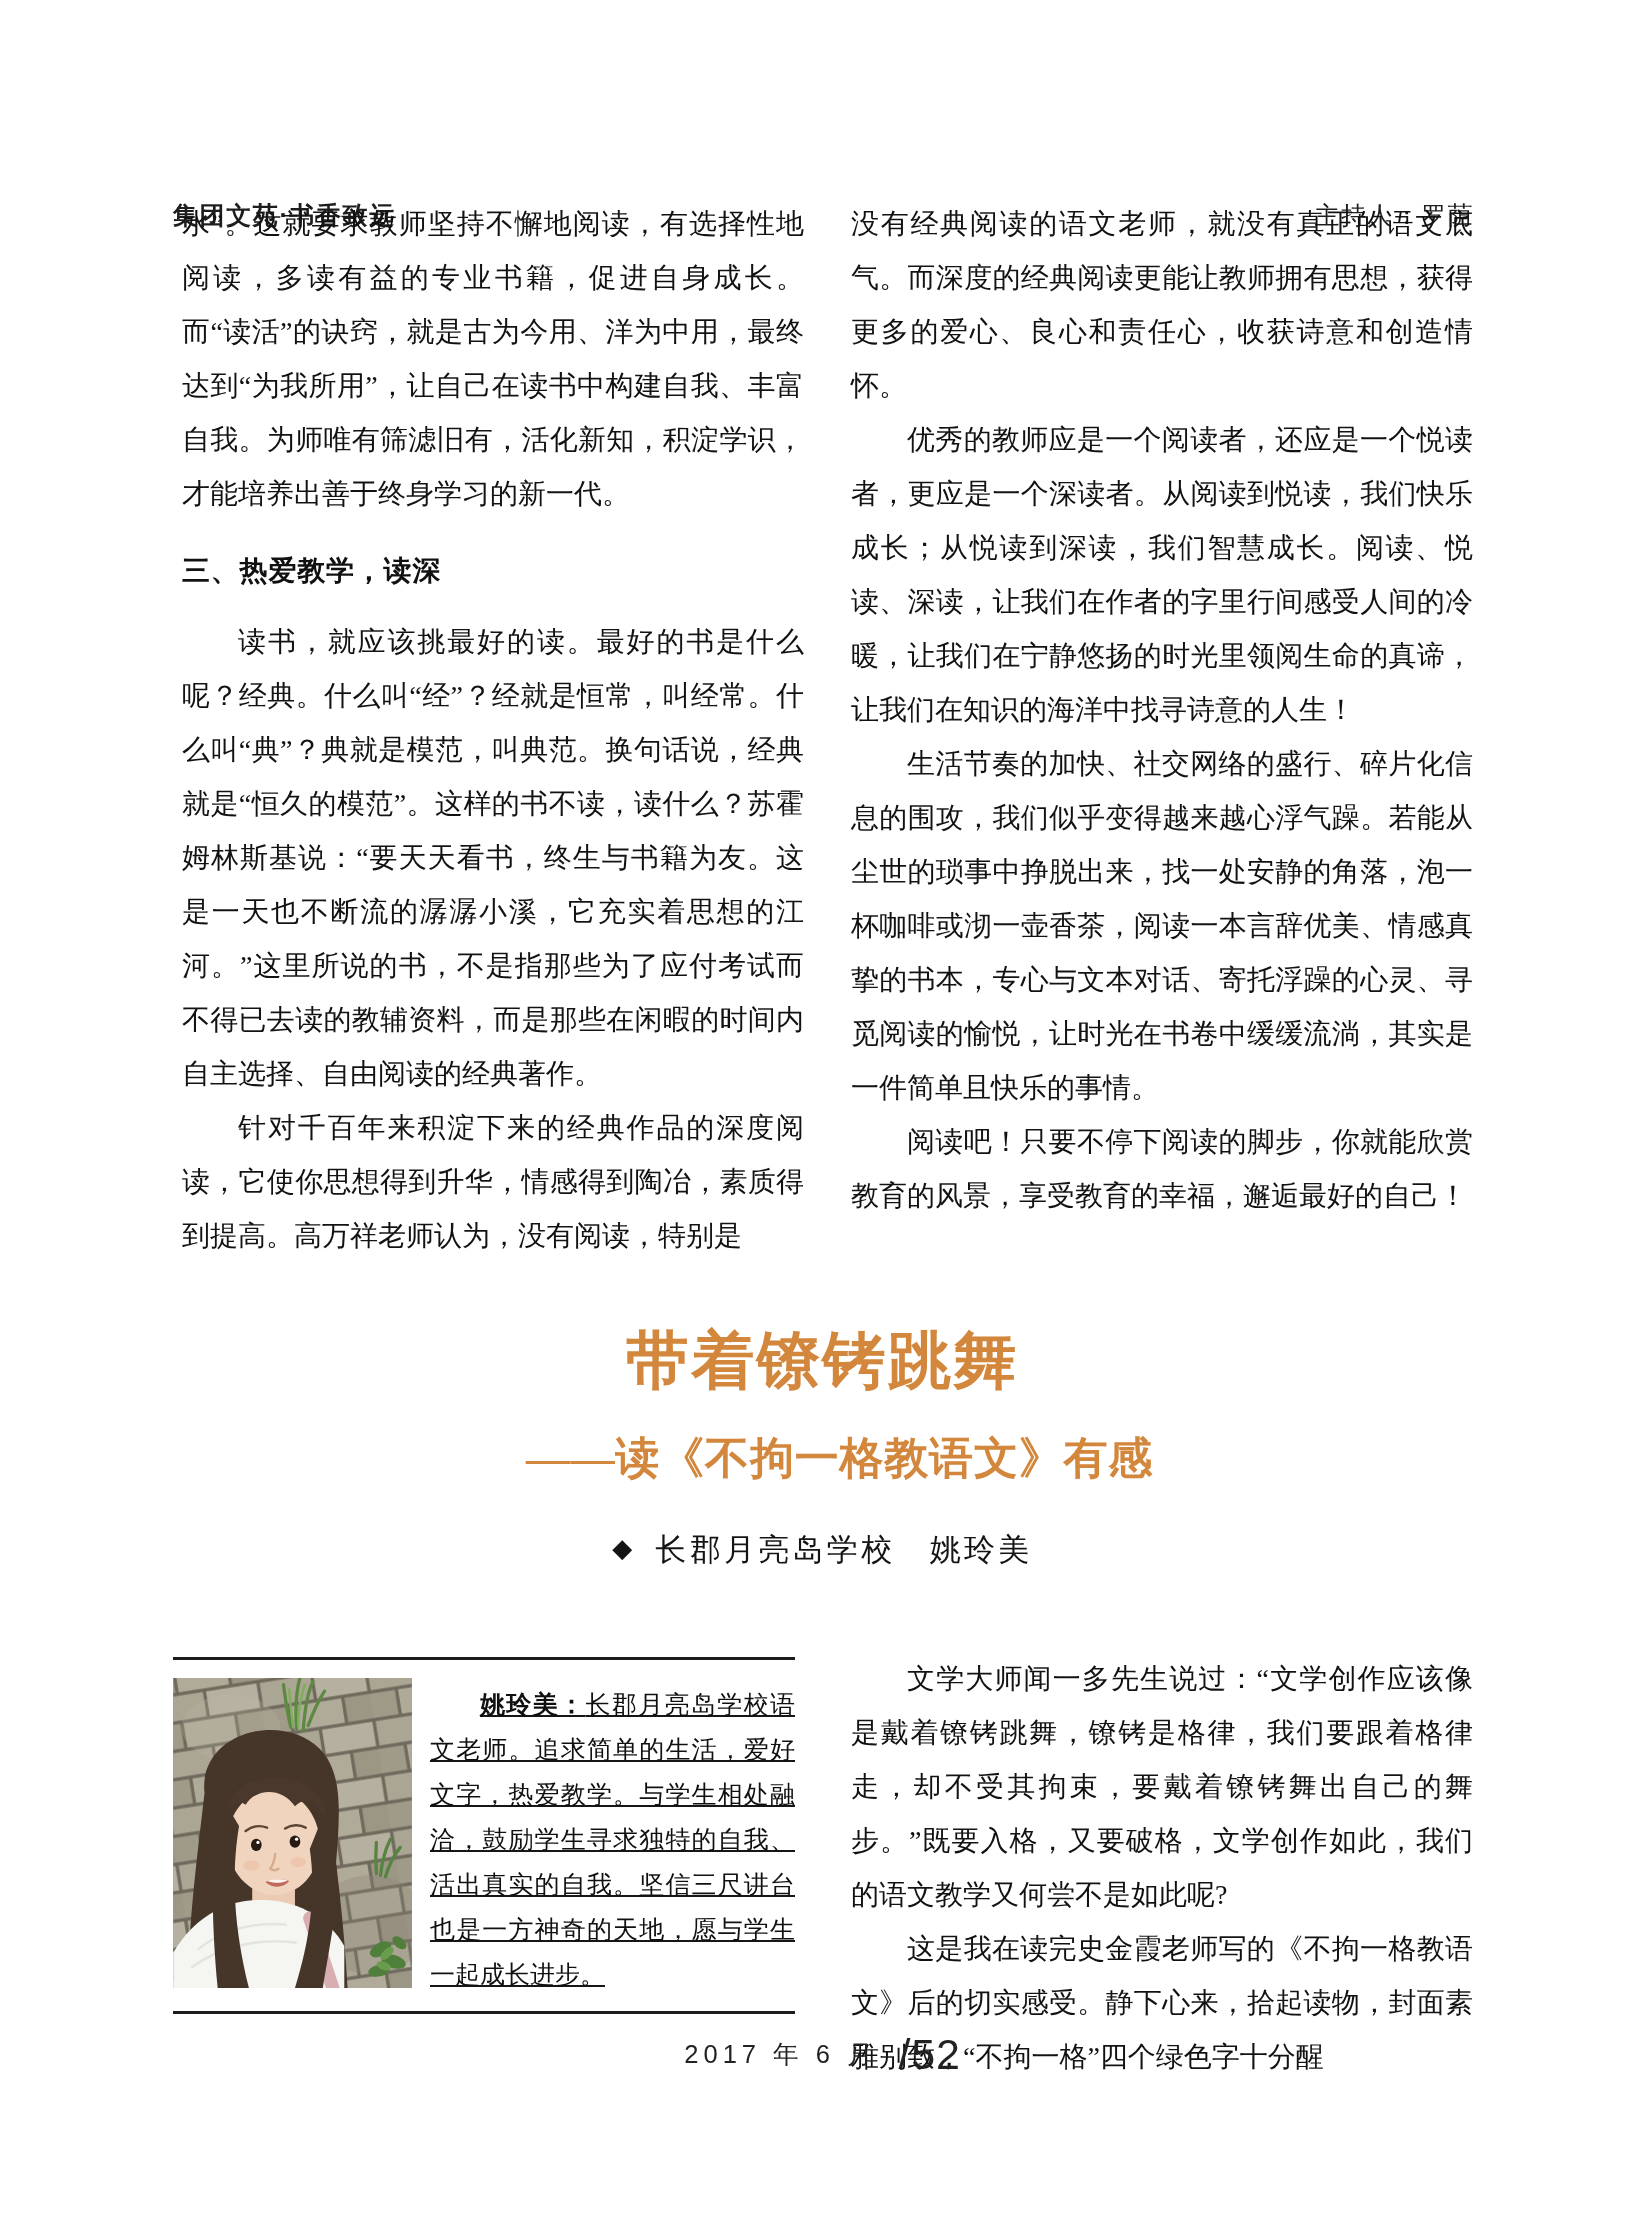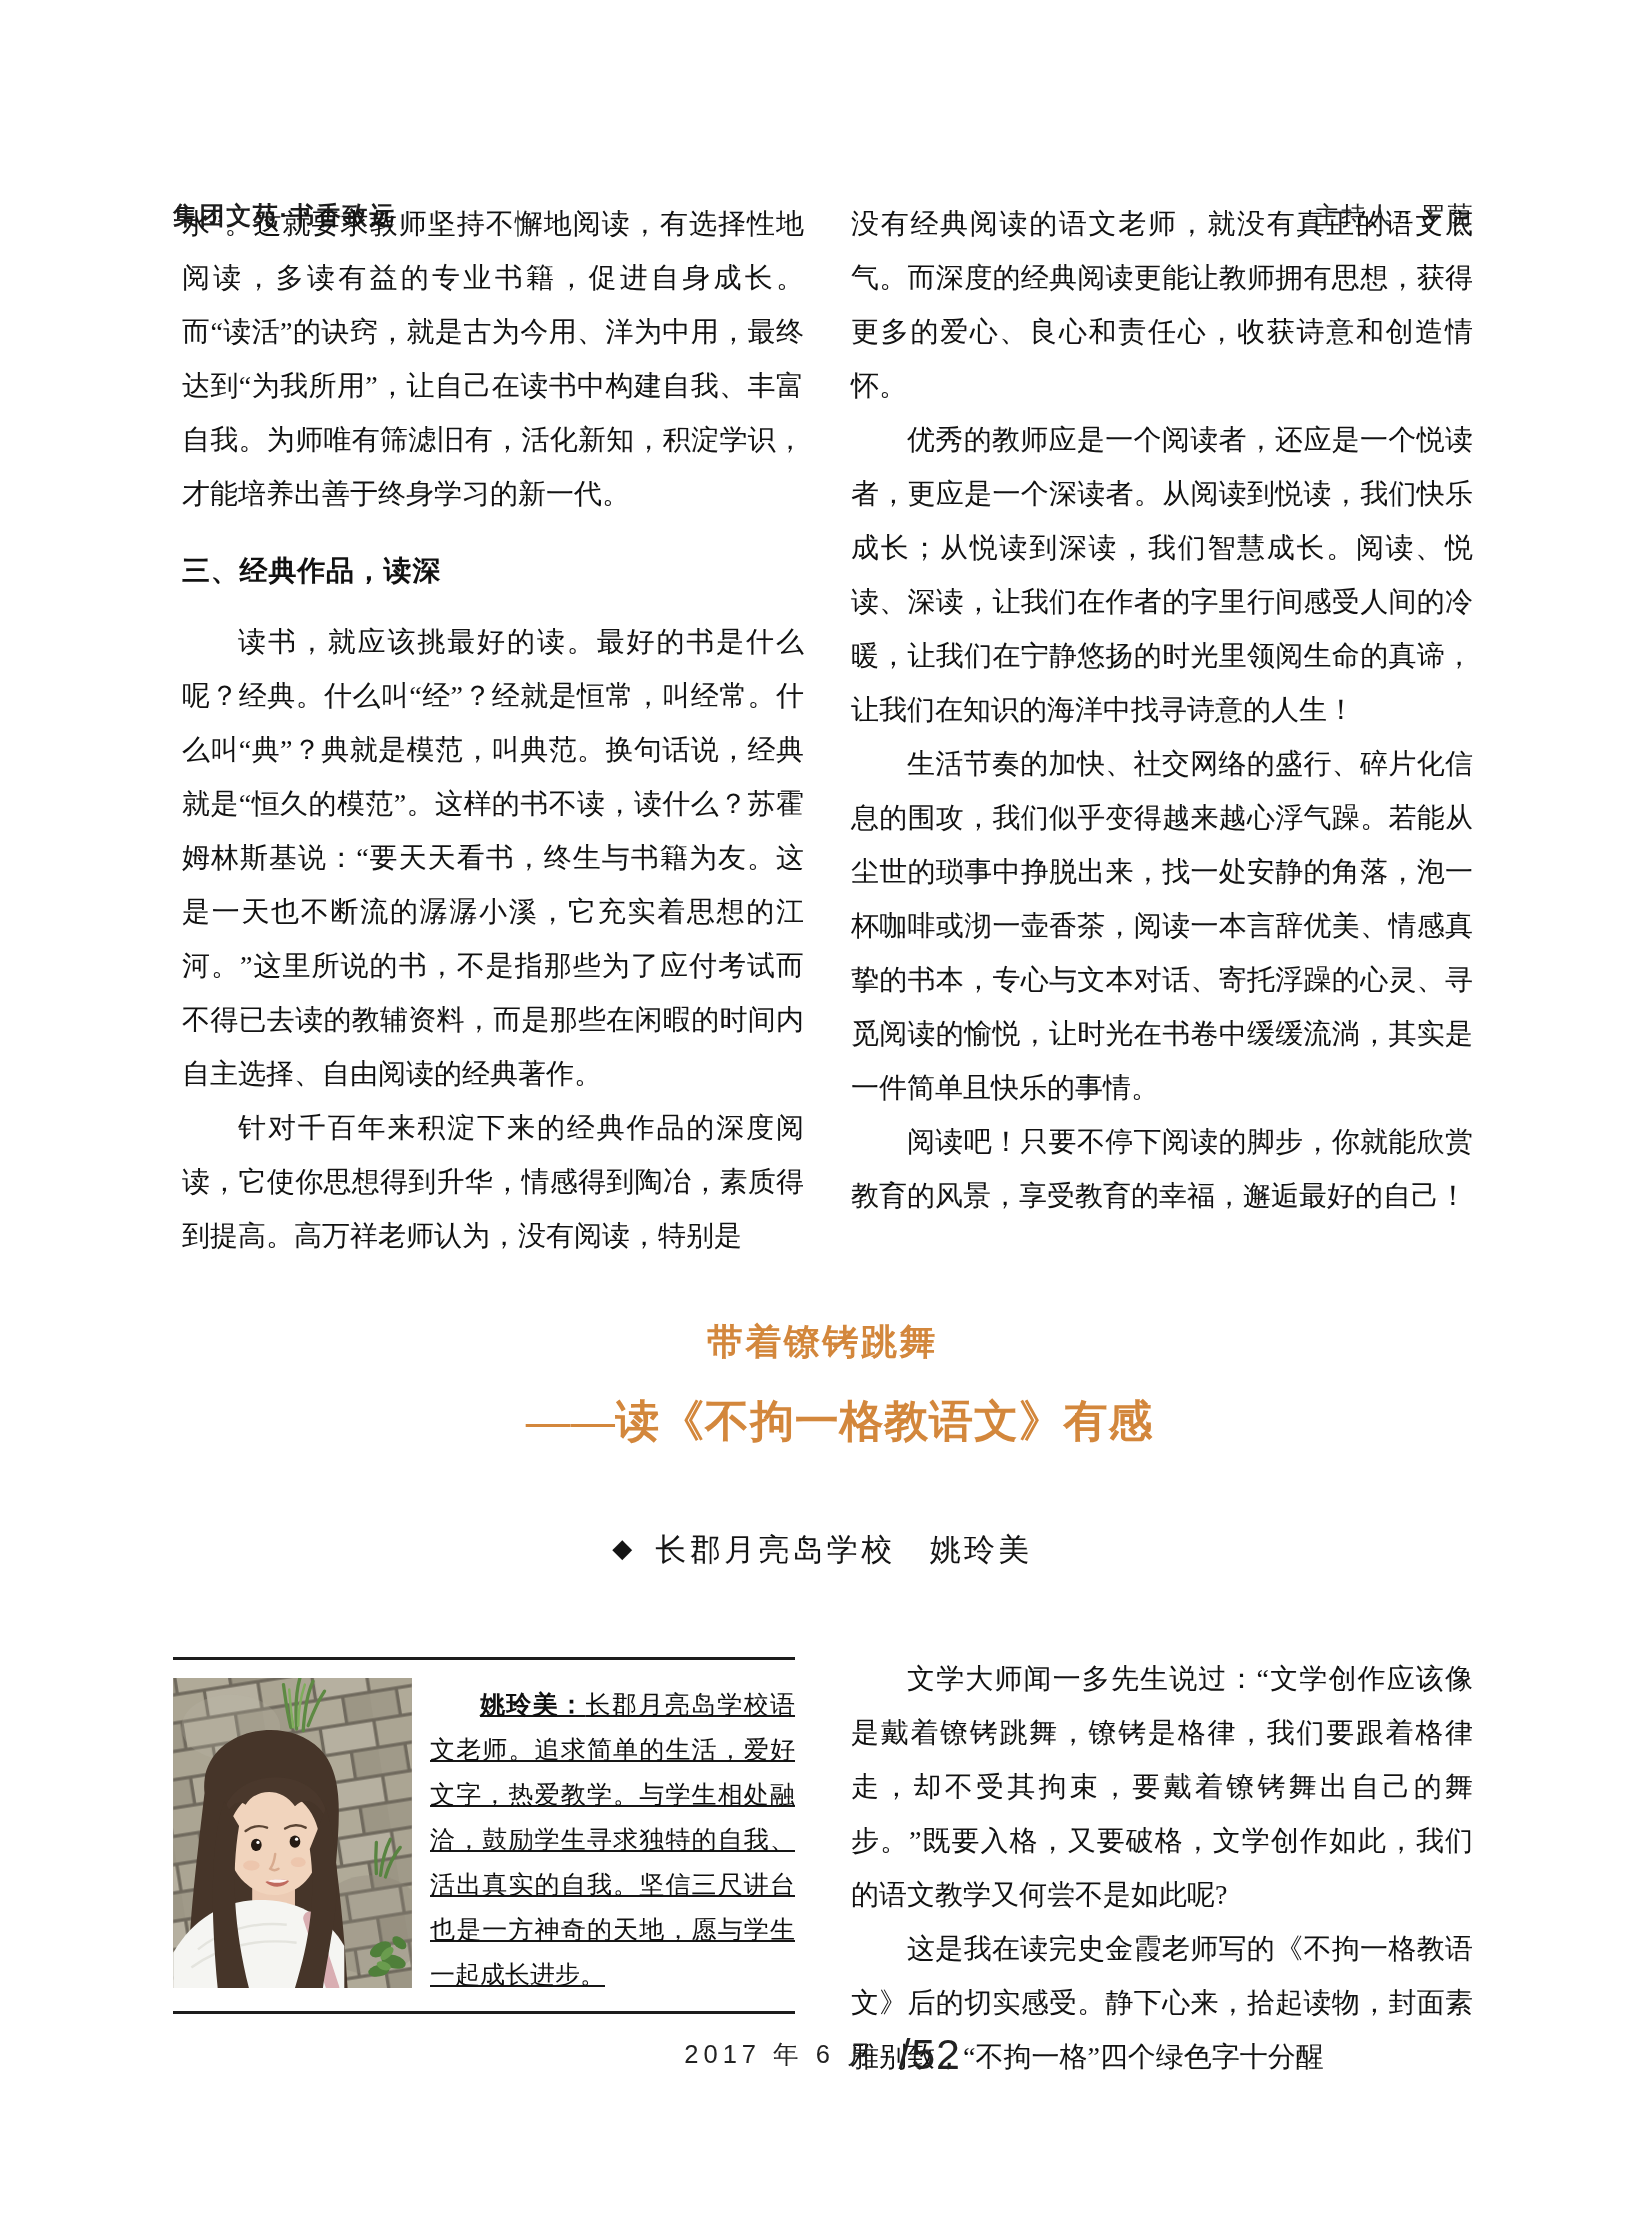--- a/index.html
+++ b/index.html
@@ -33,21 +33,21 @@
     font-family:"Liberation Sans","DejaVu Sans",sans-serif;
     font-size:28px;font-weight:700;letter-spacing:0.8px;
     margin:30px 0 25px 0;text-indent:0;line-height:39px;color:#111;
   }
   
   .title-block{
     position:absolute;top:1318px;left:0;width:100%;
     text-align:center;color:var(--accent,#d3873c);
   }
   .title{
-    font-size:36px;font-weight:700;letter-spacing:2.5px;
+    font-size:63px;font-weight:700;letter-spacing:2.5px;
     font-family:"Liberation Serif","DejaVu Serif",serif;
   }
   .subtitle{
     font-size:44px;font-weight:700;margin-top:25px;letter-spacing:0.8px;padding-left:34px;
   }
   .author-line{
     position:absolute;top:1529px;left:0;width:100%;
     text-align:center;font-size:31px;letter-spacing:3.3px;color:#141414;
   }
   .author-line .bullet{
@@ -93,21 +93,21 @@
 </head>
 <body>
 
 <div class="page">
 
   <div class="hdr hdr-left">集团文苑·书香致远</div>
   <div class="hdr hdr-right">主持人：罗荫</div>
 
   <div class="col col-left">
     <p class="noindent">水”。这就要求教师坚持不懈地阅读，有选择性地阅读，多读有益的专业书籍，促进自身成长。而“读活”的诀窍，就是古为今用、洋为中用，最终达到“为我所用”，让自己在读书中构建自我、丰富自我。为师唯有筛滤旧有，活化新知，积淀学识，才能培养出善于终身学习的新一代。</p>
-    <div class="sec-heading">三、经典作品，读深</div>
+    <div class="sec-heading">三、热爱教学，读深</div>
     <p>读书，就应该挑最好的读。最好的书是什么呢？经典。什么叫“经”？经就是恒常，叫经常。什么叫“典”？典就是模范，叫典范。换句话说，经典就是“恒久的模范”。这样的书不读，读什么？苏霍姆林斯基说：“要天天看书，终生与书籍为友。这是一天也不断流的潺潺小溪，它充实着思想的江河。”这里所说的书，不是指那些为了应付考试而不得已去读的教辅资料，而是那些在闲暇的时间内自主选择、自由阅读的经典著作。</p>
     <p>针对千百年来积淀下来的经典作品的深度阅读，它使你思想得到升华，情感得到陶冶，素质得到提高。高万祥老师认为，没有阅读，特别是</p>
   </div>
 
   <div class="col col-right">
     <p class="noindent">没有经典阅读的语文老师，就没有真正的语文底气。而深度的经典阅读更能让教师拥有思想，获得更多的爱心、良心和责任心，收获诗意和创造情怀。</p>
     <p>优秀的教师应是一个阅读者，还应是一个悦读者，更应是一个深读者。从阅读到悦读，我们快乐成长；从悦读到深读，我们智慧成长。阅读、悦读、深读，让我们在作者的字里行间感受人间的冷暖，让我们在宁静悠扬的时光里领阅生命的真谛，让我们在知识的海洋中找寻诗意的人生！</p>
     <p>生活节奏的加快、社交网络的盛行、碎片化信息的围攻，我们似乎变得越来越心浮气躁。若能从尘世的琐事中挣脱出来，找一处安静的角落，泡一杯咖啡或沏一壶香茶，阅读一本言辞优美、情感真挚的书本，专心与文本对话、寄托浮躁的心灵、寻觅阅读的愉悦，让时光在书卷中缓缓流淌，其实是一件简单且快乐的事情。</p>
     <p>阅读吧！只要不停下阅读的脚步，你就能欣赏教育的风景，享受教育的幸福，邂逅最好的自己！</p>
   </div>

